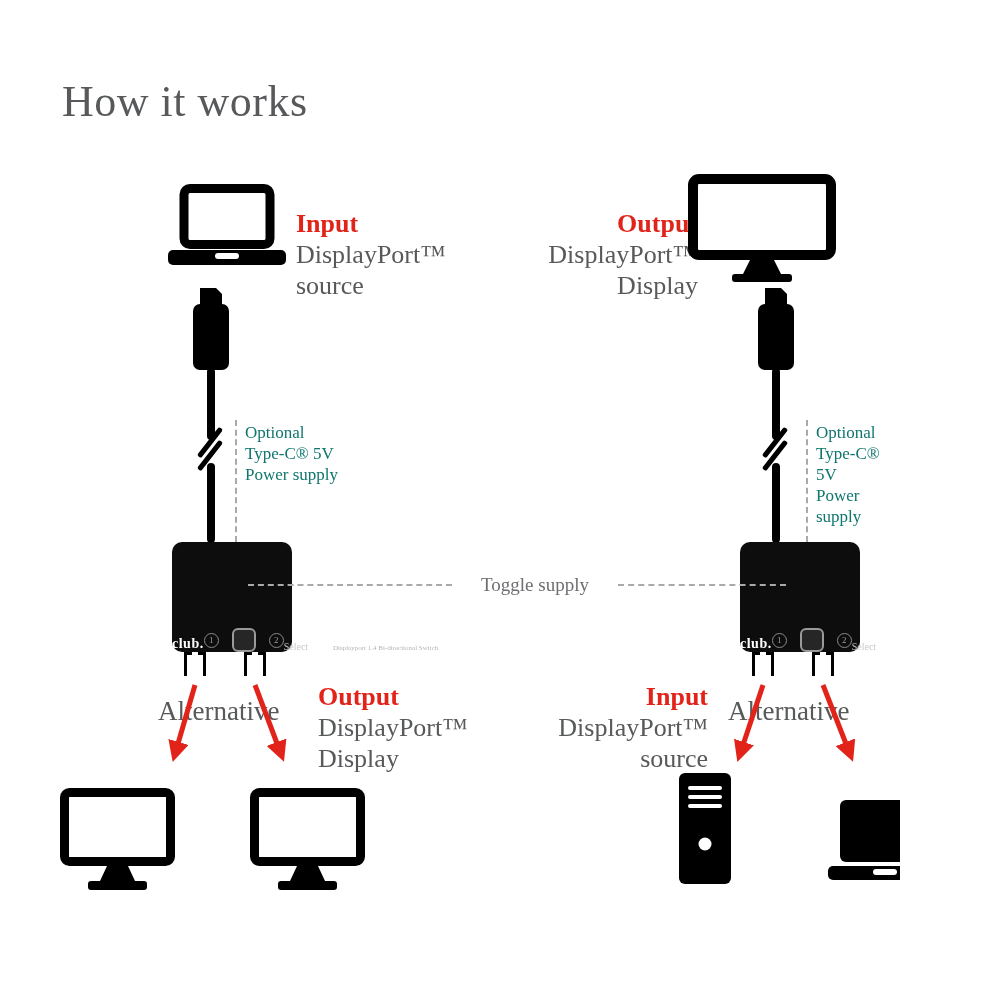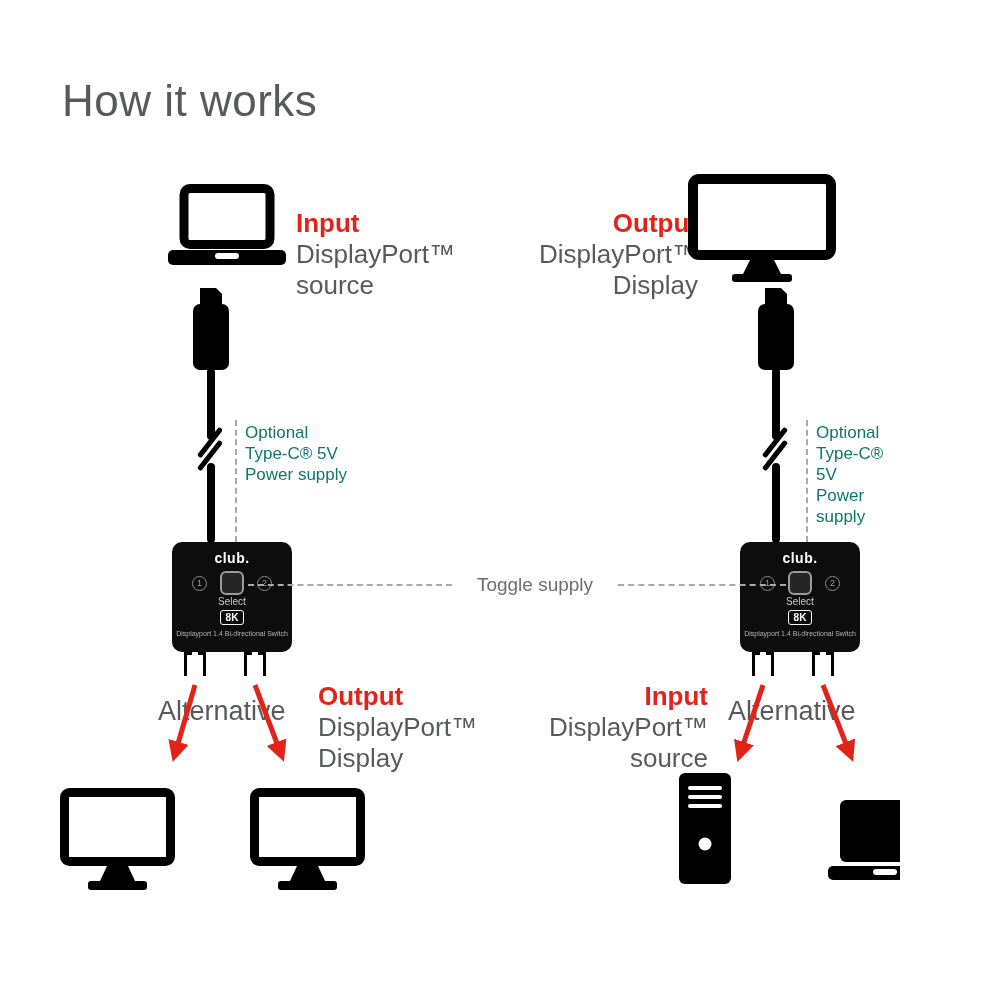--- a/index.html
+++ b/index.html
@@ -1,32 +1,32 @@
 <!DOCTYPE html>
 <html><head>
 <meta charset="utf-8">
 <style>
   *{margin:0;padding:0;box-sizing:border-box;}
   html,body{background:#ffffff;}
   .canvas{position:relative;width:900px;height:1000px;background:#fff;
-          font-family:Liberation Sans, sans-serif;overflow:hidden;}
+          font-family:Liberation Serif, serif;overflow:hidden;}
   .abs{position:absolute;}
   .title{font-size:44px;font-weight:300;color:#58595b;letter-spacing:.5px;}
   .lbl{font-size:26px;line-height:31px;color:#58595b;}
   .lbl .red{color:#e2231a;font-weight:700;}
   .lbl.right{text-align:right;}
   .note{font-size:17px;line-height:21px;color:#0f766e;}
   .alt{font-size:27px;color:#58595b;}
   .toggle-lbl{font-size:19px;color:#6d6e71;text-align:center;width:166px;}
   .dash-v{border-left:2px dashed #a7a9ac;width:0;}
   .dash-h{border-top:2px dashed #a7a9ac;height:0;}
   .cable{width:8px;background:#000;border-radius:4px;}
   .slash{width:36px;height:5px;background:#000;transform:rotate(-52deg);border-radius:2px;}
   .switch{width:120px;height:110px;background:#0d0d0d;border-radius:10px;
-          display:flex;flex-direction:column;align-items:center;color:#fff;z-index:2;}
+          display:flex;flex-direction:row;align-items:flex-end;color:#fff;z-index:2;}
   .sw-brand{font-size:14px;font-weight:700;margin-top:8px;letter-spacing:.5px;}
   .sw-row{display:flex;align-items:center;gap:13px;margin-top:5px;}
   .sw-port{width:15px;height:15px;border:1.5px solid #8a8a8a;border-radius:50%;color:#9a9a9a;
            font-size:9px;display:flex;align-items:center;justify-content:center;}
   .sw-btn{width:24px;height:24px;background:#262626;border:2px solid #9a9a9a;border-radius:6px;}
   .sw-select{font-size:10px;color:#c9c9c9;margin-top:1px;}
   .sw-badge{font-size:10px;font-weight:700;border:1.5px solid #fff;border-radius:3px;
             padding:0 5px;margin-top:3px;line-height:13px;}
   .sw-model{font-size:7px;color:#b5b5b5;margin-top:5px;white-space:nowrap;}
   .bracket{display:flex;gap:6px;}

